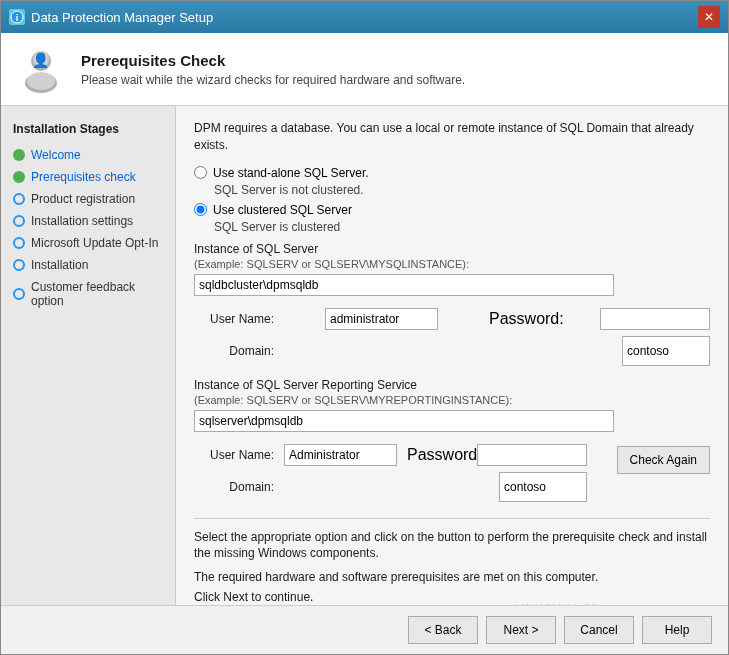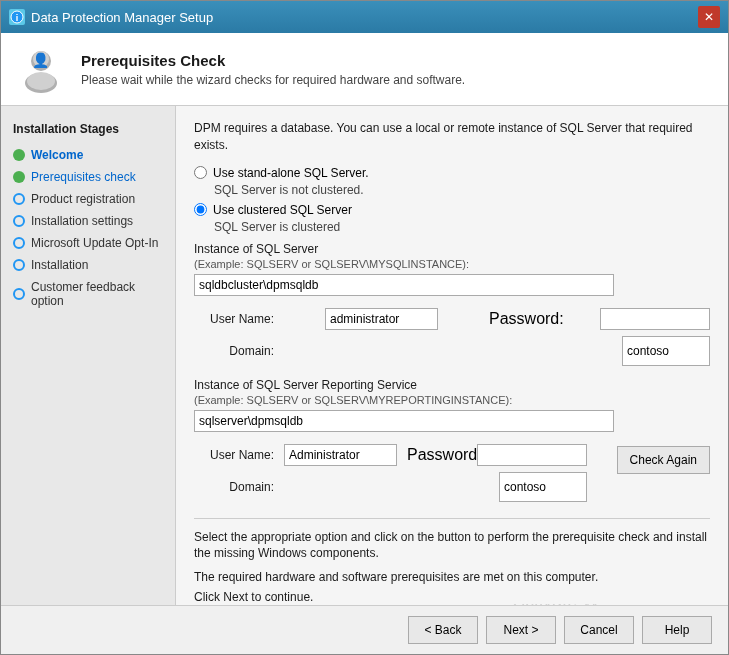--- a/index.html
+++ b/index.html
@@ -317,21 +317,21 @@
       <p>Please wait while the wizard checks for required hardware and software.</p>
     </div>
   </div>
 
   <div class="content-area">
 
     <div class="sidebar">
       <div class="sidebar-title">Installation Stages</div>
       <div class="sidebar-item">
         <span class="dot dot-green"></span>
-        <span style="color:#0066cc;font-weight:bold;">Welcome</span>
+        <span style="color:#0066cc;font-weight:normal;">Welcome</span>
       </div>
       <div class="sidebar-item">
         <span class="dot dot-green"></span>
         <span style="color:#0066cc;">Prerequisites check</span>
       </div>
       <div class="sidebar-item">
         <span class="dot-blue-outline"></span>
         <span>Product registration</span>
       </div>
       <div class="sidebar-item">
@@ -346,21 +346,21 @@
         <span class="dot-blue-outline"></span>
         <span>Installation</span>
       </div>
       <div class="sidebar-item">
         <span class="dot-blue-outline"></span>
         <span>Customer feedback option</span>
       </div>
     </div>
 
     <div class="main-content">
-      <p class="intro-text">DPM requires a database. You can use a local or remote instance of SQL Server that required exists.</p>
+      <p class="intro-text">DPM requires a database. You can use a local or remote instance of SQL Domain that already exists.</p>
 
       <div class="radio-group">
         <div class="radio-row">
           <input type="radio" name="sql-type" id="radio-standalone" style="">
           <label for="radio-standalone">Use stand-alone SQL Server.</label>
         </div>
         <div class="radio-sub">SQL Server is not clustered.</div>
         <div class="radio-row" style="margin-top:6px;">
           <input type="radio" name="sql-type" id="radio-clustered" checked="" style="">
           <label for="radio-clustered">Use clustered SQL Server</label>

